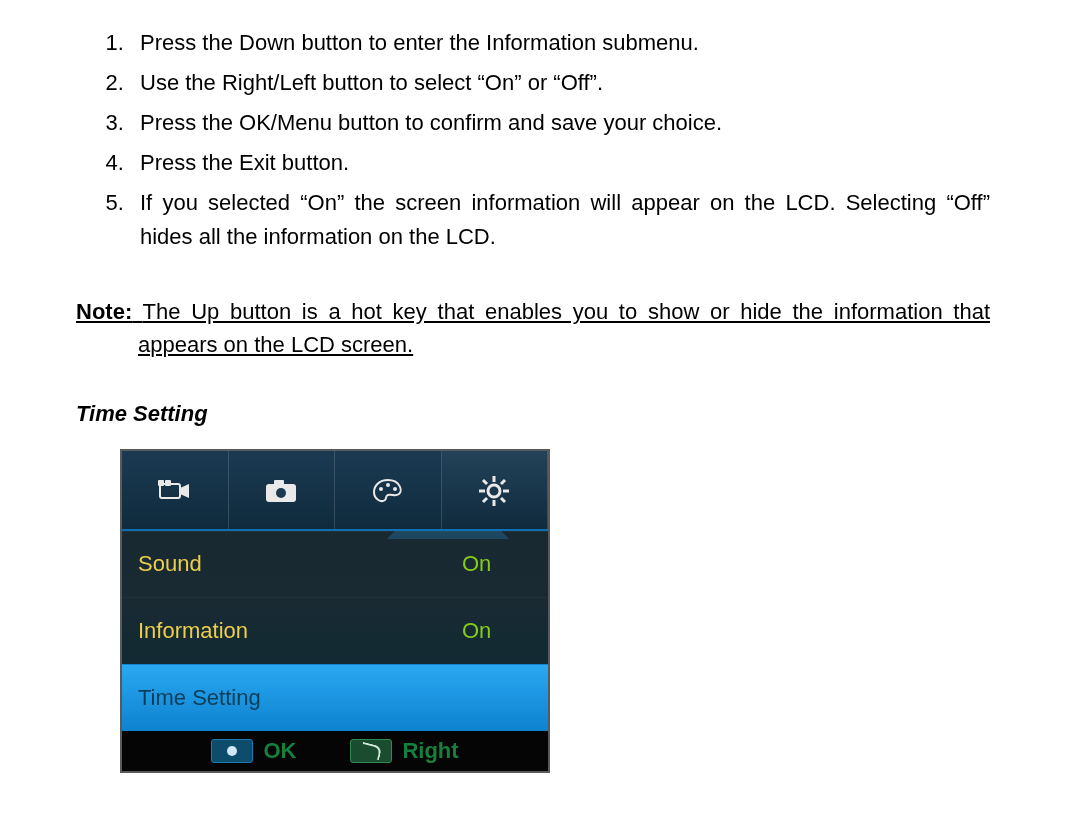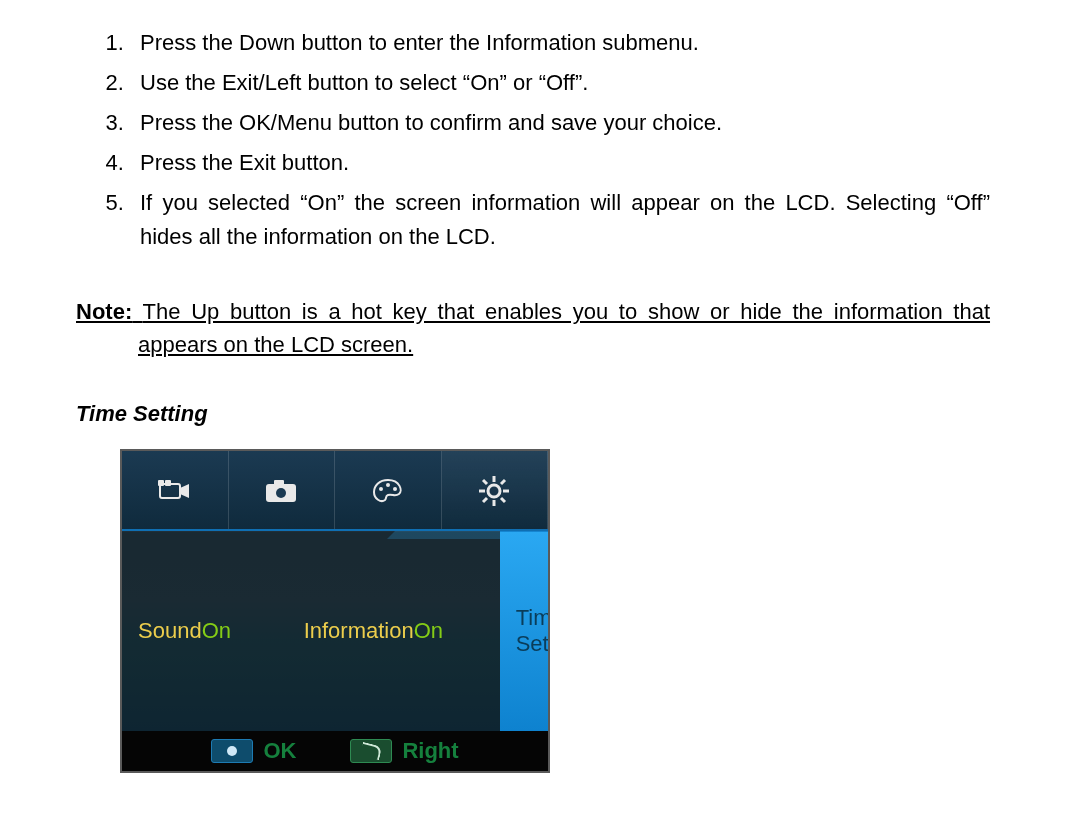--- a/index.html
+++ b/index.html
@@ -119,21 +119,21 @@
   .lcd-bg {
     position: absolute; inset: 0;
     background:
       linear-gradient(to bottom,
         #56463a 0%, #5b4a3e 35%, #3b4f3e 55%, #23353a 100%);
     opacity: 0.45;
   }
   .lcd-rows {
     position: absolute; inset: 0;
     display: flex;
-    flex-direction: row;
+    flex-direction: column;
   }
   .row {
     flex: 1;
     display: flex;
     align-items: center;
     padding: 0 16px 0 16px;
     font-size: 22px;
     color: #eccd4c;
     background: rgba(9,32,48,0.55);
     border-top: 1px solid rgba(255,255,255,0.03);
@@ -186,21 +186,21 @@
     transform: rotate(14deg);
   }
 </style>
 </head>
 <body>
 
 <div class="page">
 
   <ol class="steps">
     <li>Press the Down button to enter the Information submenu.</li>
-    <li>Use the Exit/Left button to select “On” or “Off”.</li>
+    <li>Use the Right/Left button to select “On” or “Off”.</li>
     <li>Press the OK/Menu button to confirm and save your choice.</li>
     <li>Press the Exit button.</li>
     <li class="justify">If you selected “On” the screen information will appear on the LCD. Selecting “Off” hides all the information on the LCD.</li>
   </ol>
 
   <p class="note">
     <span class="note-body">
       <strong>Note:</strong>
       <span>The Up button is a hot key that enables you to show or hide the information that appears on the LCD screen.</span>
     </span>

